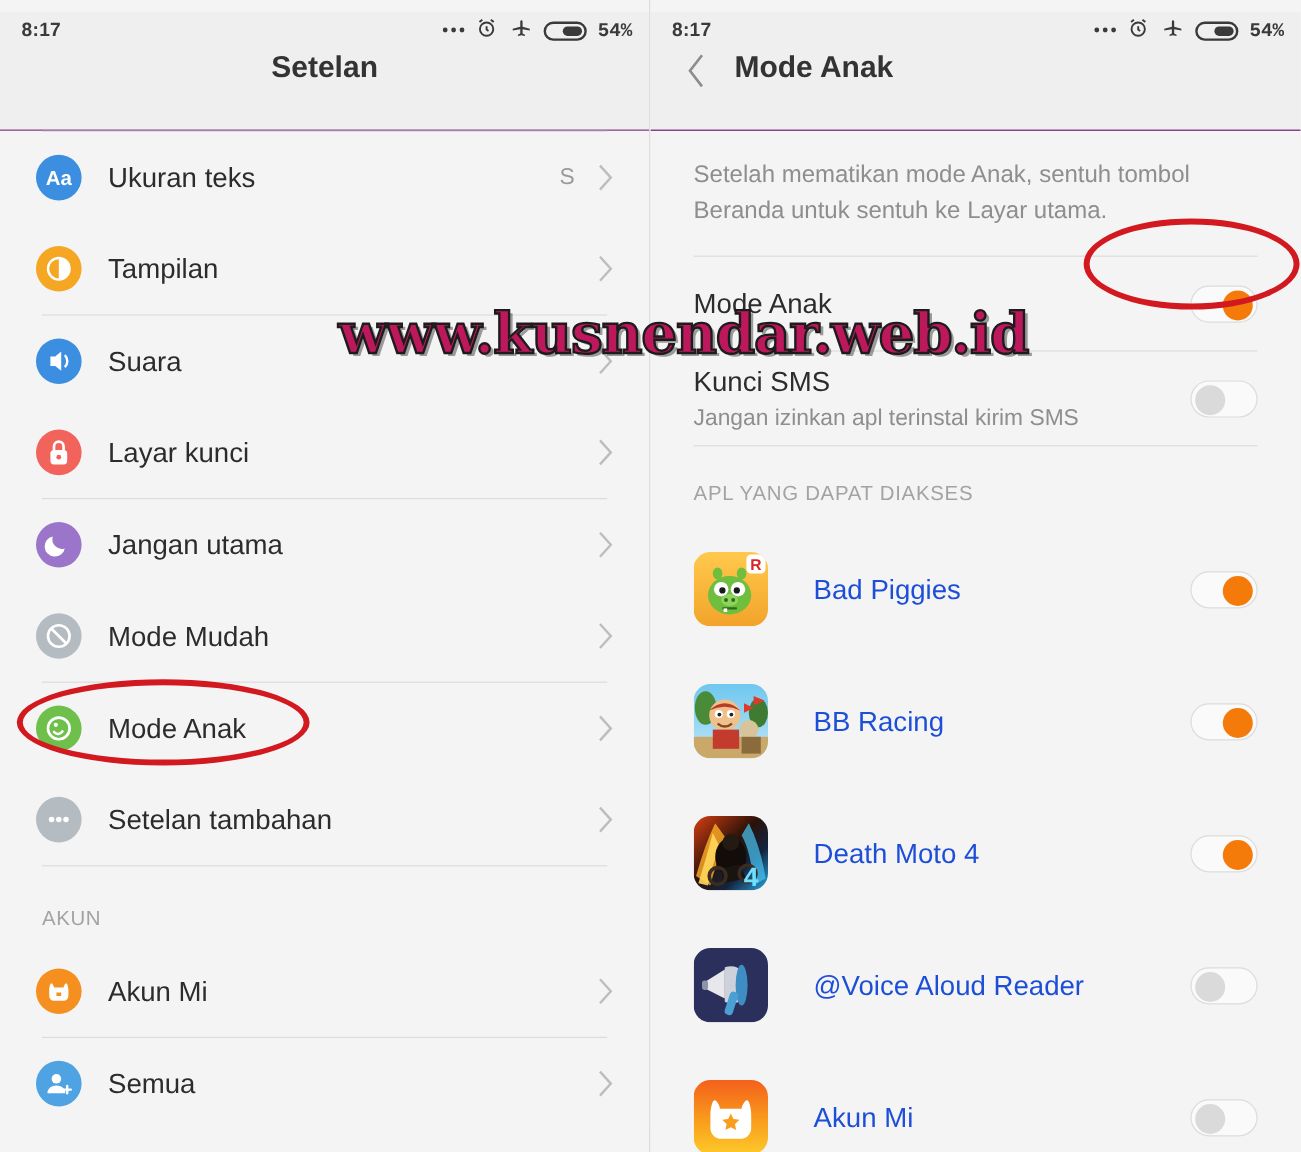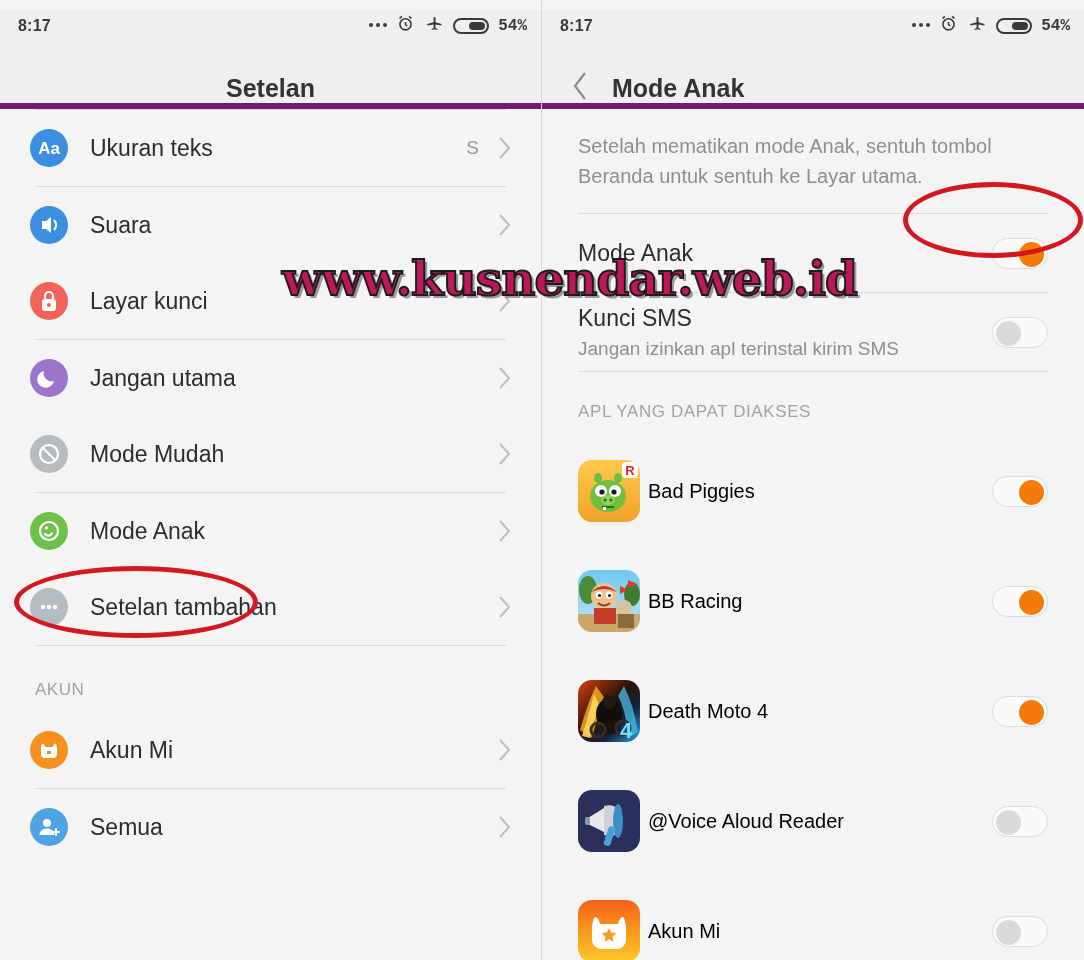--- a/index.html
+++ b/index.html
@@ -30,22 +30,22 @@
     position: relative; display: flex; align-items: center; padding: 2px;
   }
   .batt-fill {
     position: absolute; right: 2px; top: 2px; bottom: 2px; width: 16px;
     background: #3a3a3a; border-radius: 5px;
   }
   .batt-pct { font-size: 16px; font-weight: bold; color: #3a3a3a; }
 
   
   .app-header {
-    height: 67px; background: #efefef; display: flex; align-items: flex-end;
-    border-bottom: 6px solid #701a75; position: relative;
+    height: 67px; background: #efefef; display: flex; align-items: flex-start;
+    border-bottom: 1px solid #701a75; position: relative;
   }
   .app-header.center { justify-content: center; }
   .app-title { font-size: 25px; font-weight: bold; color: #333; }
   .back-chevron {
     width: 52px; display: flex; align-items: center; justify-content: center;
     margin-left: 12px;
   }
   .app-header.left-align .app-title { margin-left: 6px; }
 
   
@@ -94,21 +94,21 @@
   }
   .toggle.on  .knob { right: 3px; background: #f47b0a; }
   .toggle.off .knob { left: 3px;  background: #dadada; }
 
   
   .app-row { display: flex; align-items: center; min-height: 110px; padding: 0 36px; }
   .app-icon {
     width: 62px; height: 62px; border-radius: 14px; flex: 0 0 62px;
     overflow: hidden; position: relative;
   }
-  .app-name { font-size: 20px; color: #000000; margin-left: 8px; }
+  .app-name { font-size: 23px; color: #1d4ed8; margin-left: 38px; }
 
   
   .annot { position: absolute; pointer-events: none; }
   .ellipse {
     border: 5px solid #d31920; border-radius: 50%; width: 100%; height: 100%;
     box-sizing: border-box;
   }
   #annot-mode-anak-left { left: 14px; top: 566px; width: 244px; height: 72px; z-index: 30; }
   #annot-mode-anak-toggle { left: 903px; top: 182px; width: 180px; height: 76px; z-index: 30; }
 
@@ -166,20 +166,34 @@
     <div class="list" id="left-list">
         <div class="inset-line"></div>
         <div class="row">
           <span class="row-icon" style="background:#3b8ee0">
             <svg width="38" height="38" viewBox="0 0 38 38">
               <text x="19" y="25" font-family="Liberation Sans,sans-serif" font-size="17" font-weight="bold" fill="#fff" text-anchor="middle">Aa</text>
             </svg>
           </span>
           <span class="row-label">Ukuran teks</span>
           <span class="row-value">S</span>
+          <span class="chev">
+            <svg width="16" height="26" viewBox="0 0 16 26" fill="none" stroke="#bdbdbd" stroke-width="2">
+              <path d="M3 3 L12 13 L3 23"></path>
+            </svg>
+          </span>
+        </div>
+        <div class="row">
+          <span class="row-icon" style="background:#f5a623">
+            <svg width="38" height="38" viewBox="0 0 38 38">
+              <circle cx="19" cy="19" r="9" fill="none" stroke="#fff" stroke-width="2"></circle>
+              <path d="M19 10 a9 9 0 0 1 0 18 z" fill="#fff"></path>
+            </svg>
+          </span>
+          <span class="row-label">Tampilan</span>
           <span class="chev">
             <svg width="16" height="26" viewBox="0 0 16 26" fill="none" stroke="#bdbdbd" stroke-width="2">
               <path d="M3 3 L12 13 L3 23"></path>
             </svg>
           </span>
         </div>
         <div class="inset-line"></div>
         <div class="row">
           <span class="row-icon" style="background:#3b8ee0">
             <svg width="38" height="38" viewBox="0 0 38 38">

